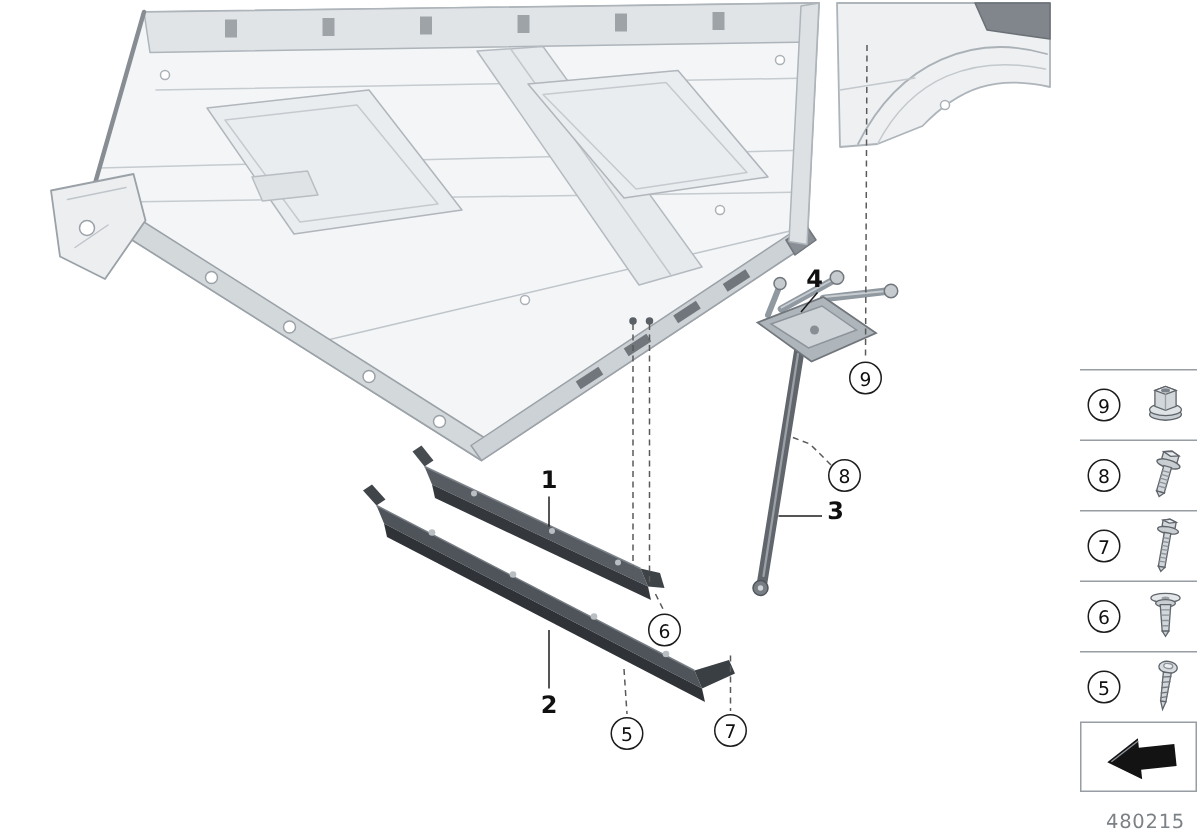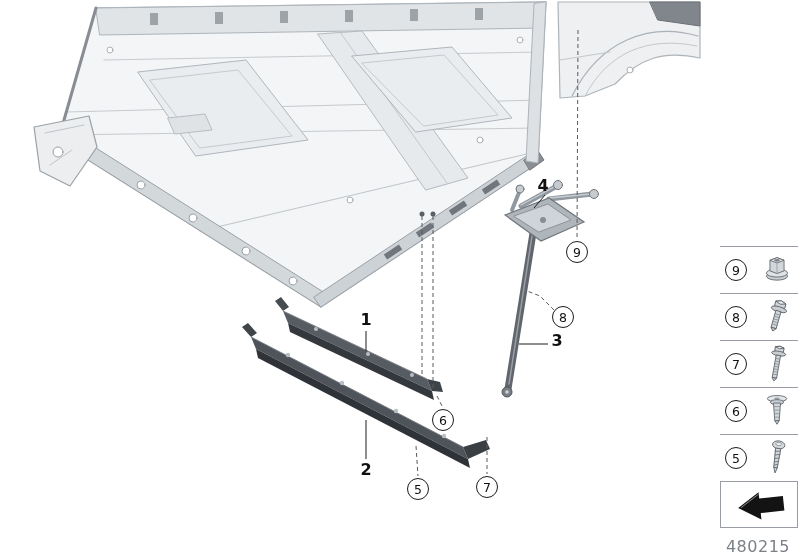--- a/index.html
+++ b/index.html
@@ -8,21 +8,21 @@
   .art{position:absolute;left:0;top:0;}
   .plabel{position:absolute;transform:translate(-50%,-50%);font-weight:bold;font-size:16px;color:#101010;line-height:1;}
   .circ{width:22px;height:22px;border:1.4px solid #1c1c1c;border-radius:50%;background:#fff;
         display:flex;align-items:center;justify-content:center;font-size:12.5px;color:#101010;box-sizing:border-box;}
   .callout-circ{position:absolute;transform:translate(-50%,-50%);}
   .legend{position:absolute;left:720px;top:246px;width:78px;border-top:1px solid #979da3;}
   .legend-row{height:47px;display:flex;align-items:center;padding:0 3px;border-bottom:1px solid #979da3;box-sizing:border-box;}
   .legend-row .circ{flex:0 0 auto;margin-left:2px;}
   .legend-row svg{margin-left:auto;margin-right:3px;display:block;}
   .legend-footer{height:46px;border:1px solid #979da3;border-top:none;display:flex;align-items:center;justify-content:center;box-sizing:border-box;}
-  .diagram-id{position:absolute;right:10px;bottom:4px;font-size:16px;color:#7c8186;letter-spacing:.5px;}
+  .diagram-id{position:absolute;right:10px;bottom:4px;font-size:13px;color:#7c8186;letter-spacing:.5px;}
 </style>
 </head>
 <body>
 
 <div class="stage">
 
   <svg class="art" width="800" height="560" viewBox="0 0 800 560">
 
     <g stroke-linejoin="round" stroke-linecap="round">
 

